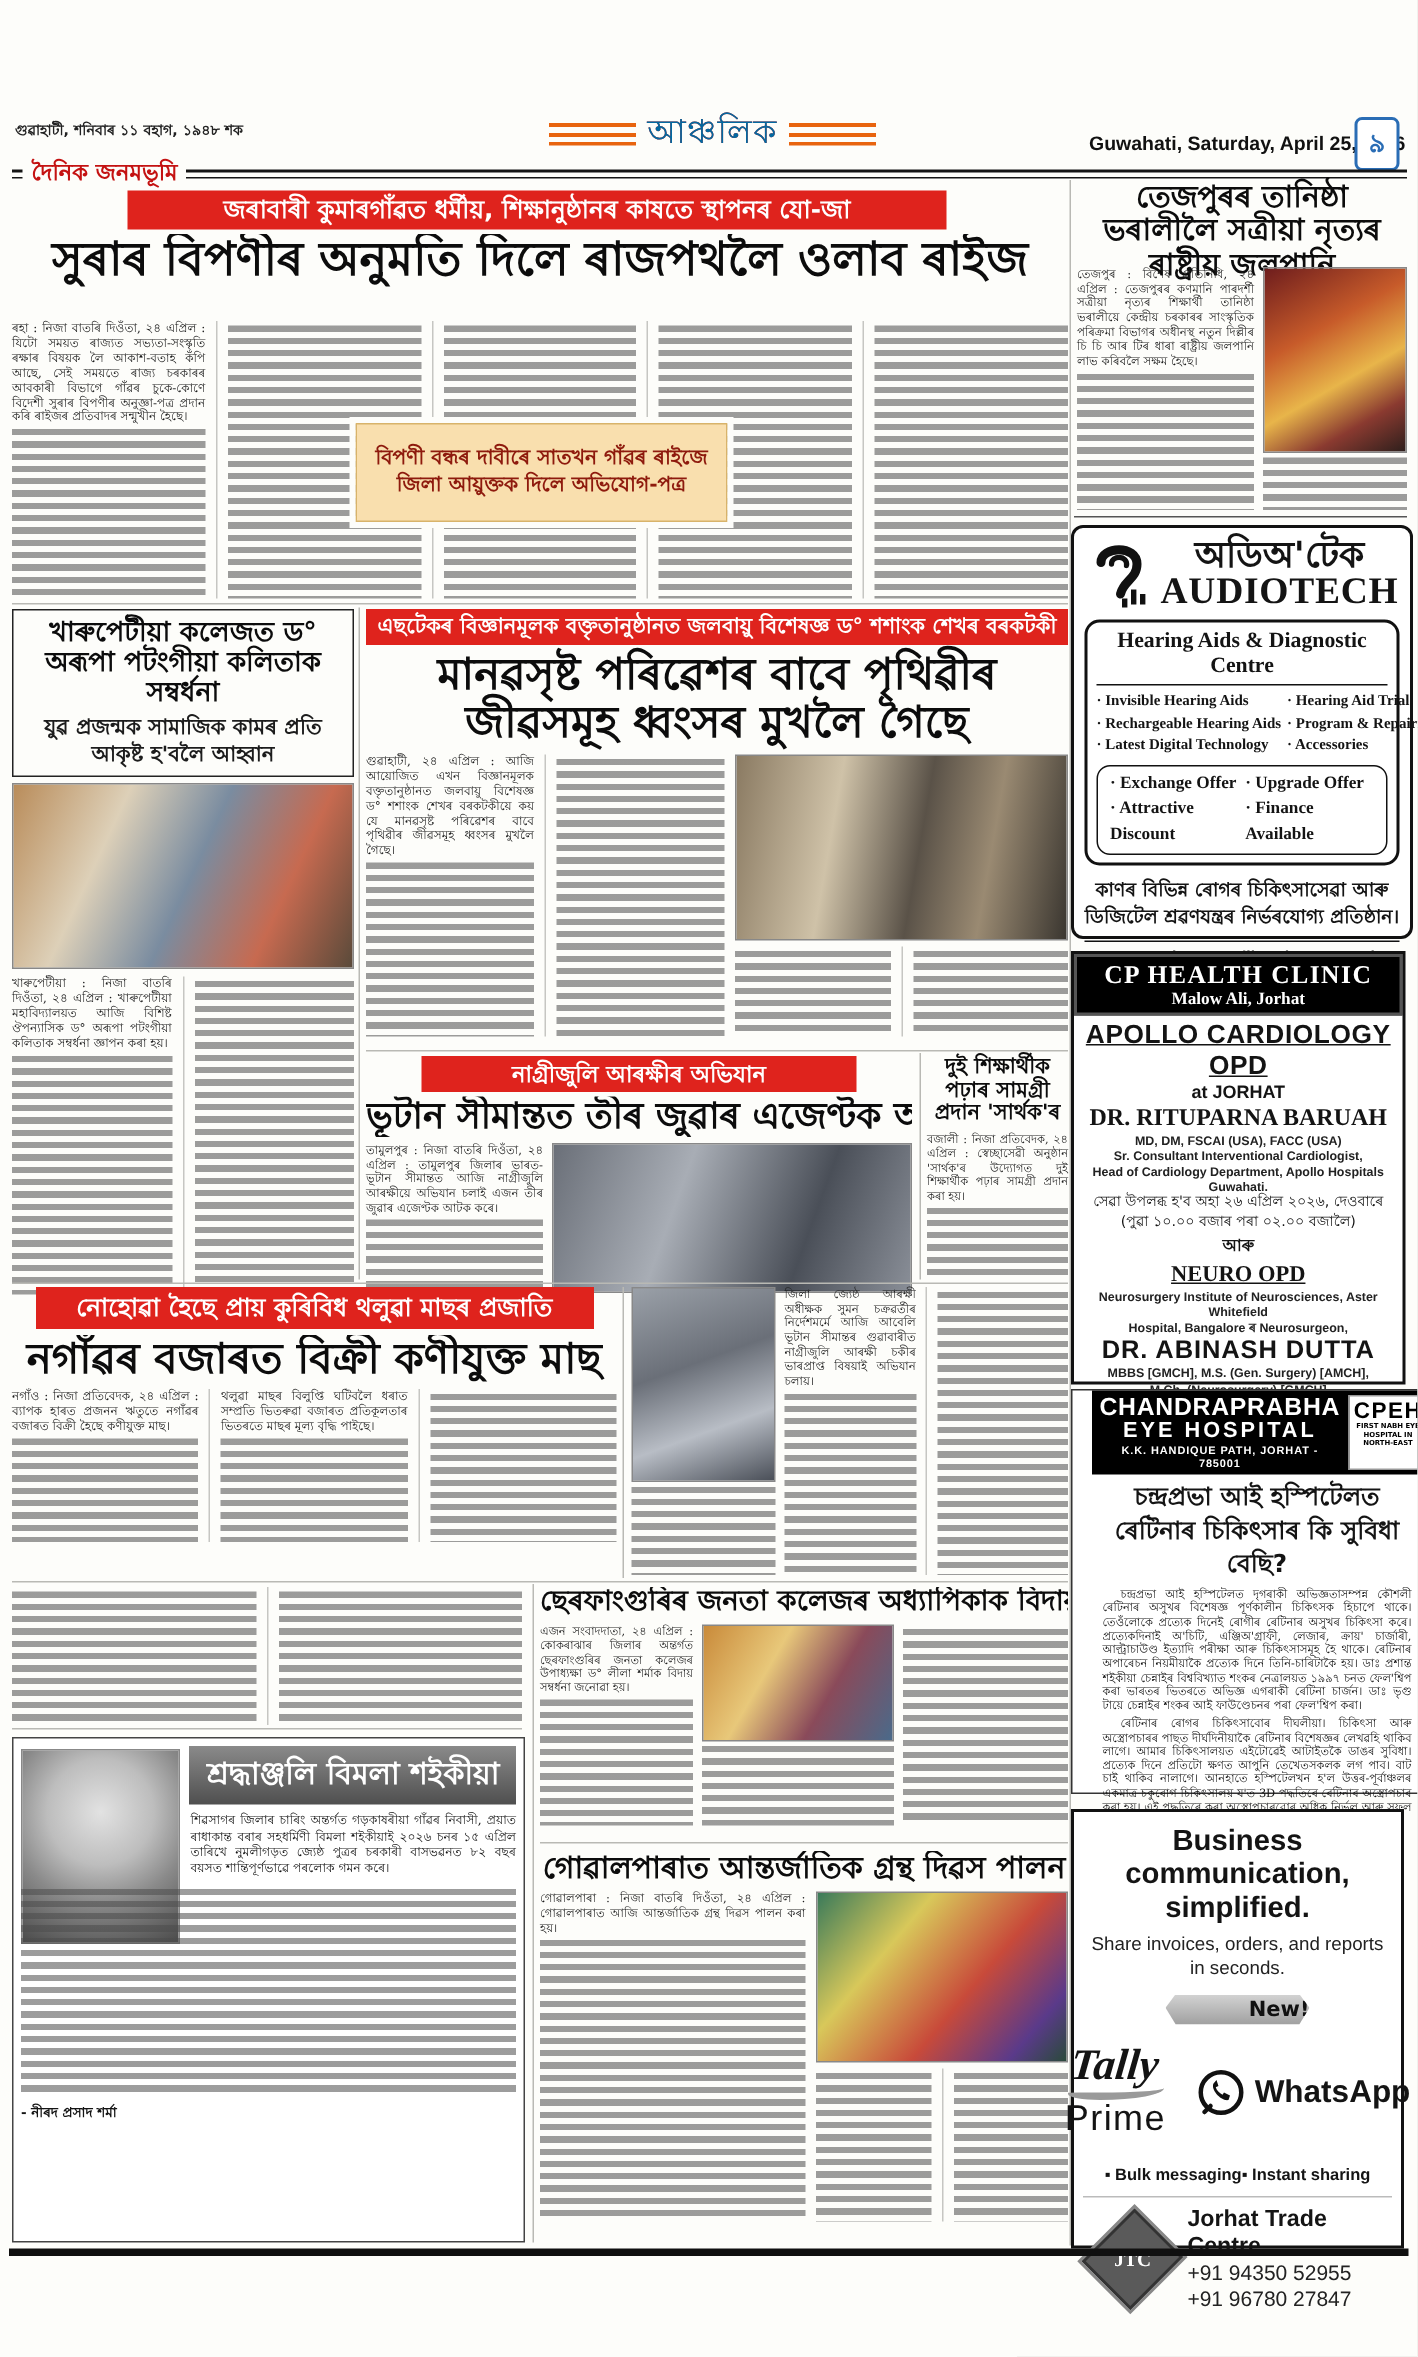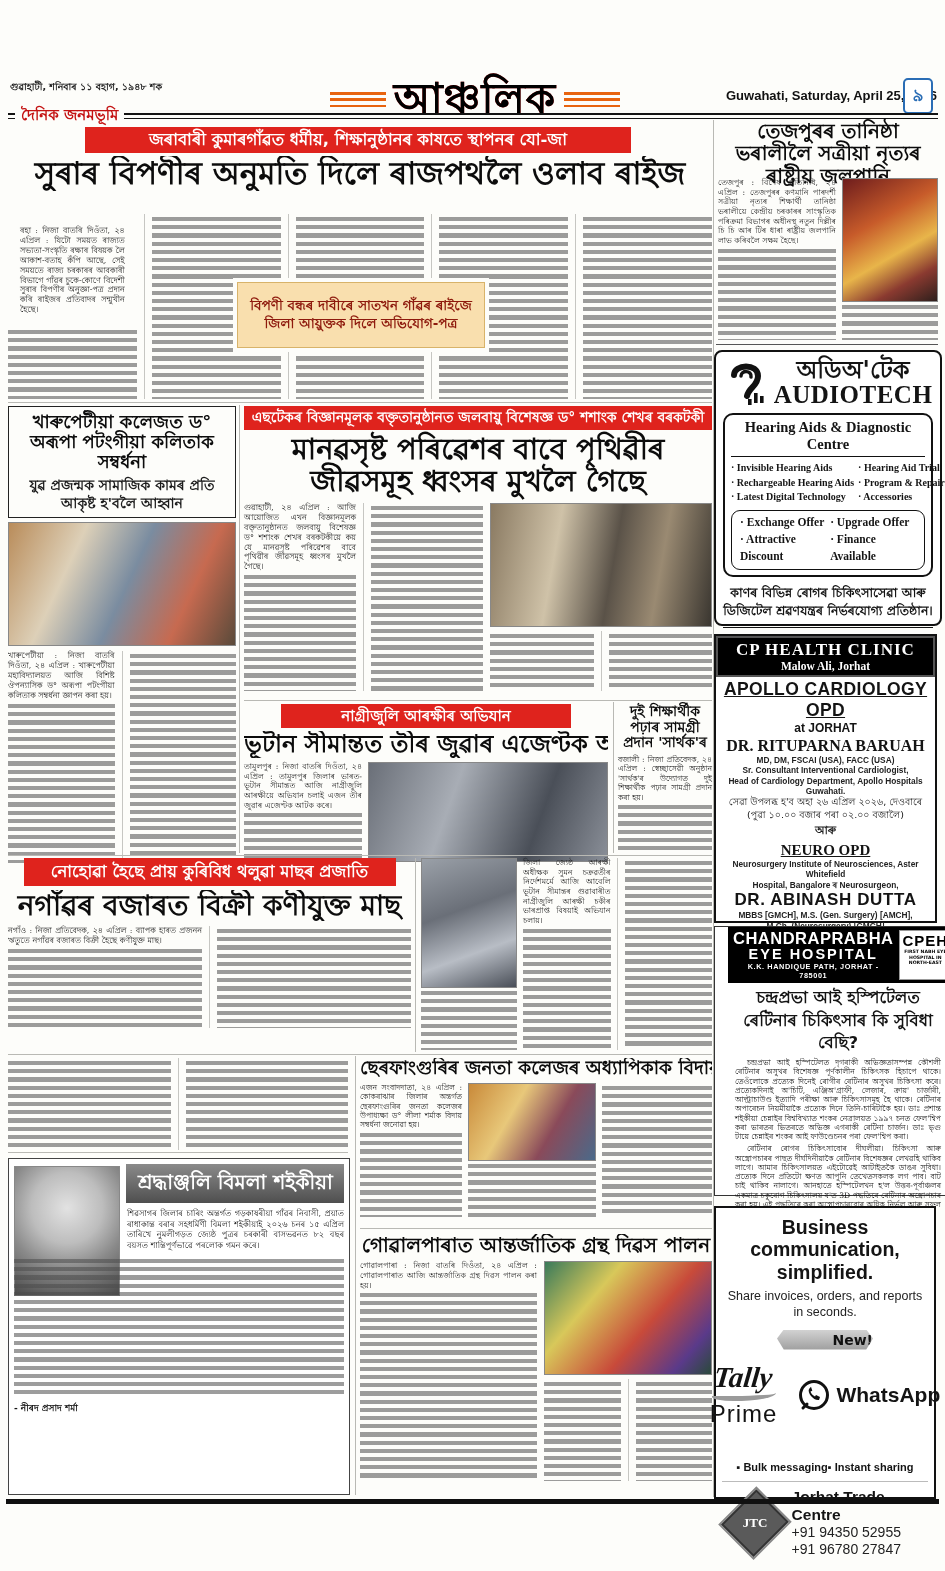--- a/index.html
+++ b/index.html
@@ -6,21 +6,21 @@
   .page{position:relative;width:945px;height:1571px;background:#fdfdfa;margin:0 auto;overflow:hidden;
         font-family:"DejaVu Sans",sans-serif;color:#141414;}
   .abs{position:absolute;}
   
   .vrule{position:absolute;width:1px;background:#b9b9b4;}
   .hrule{position:absolute;height:1px;background:#b9b9b4;}
   .dblrule{border-top:2.5px solid #141414;border-bottom:1.2px solid #141414;height:3px;}
   
   .m-left{font-size:9.5px;font-weight:bold;color:#222;}
   .m-paper{font-size:15px;font-weight:bold;color:#c41212;white-space:nowrap;}
-  .m-logo{font-size:42px;font-weight:bold;color:#000000;line-height:1;letter-spacing:1px;
+  .m-logo{font-size:22px;font-weight:normal;color:#0369a1;line-height:1;letter-spacing:1px;
           text-shadow:0 0 .4px #d61717;}
   .tribar{width:58px;height:15px;background:repeating-linear-gradient(180deg,#e8640f 0 3px,rgba(0,0,0,0) 3px 6.4px);}
   .m-right{font-size:13px;font-weight:bold;color:#111;font-family:"Liberation Sans",sans-serif;white-space:nowrap;}
   .pagebox{width:26px;height:32px;border:2px solid #2a6db5;border-radius:5px;display:flex;align-items:center;
            justify-content:center;font-size:17px;font-weight:bold;color:#2a6db5;background:#fff;}
   
   .kicker{background:#df231d;color:#fff;font-weight:bold;display:flex;align-items:center;justify-content:center;
           white-space:nowrap;overflow:hidden;}
   .hl{font-weight:bold;color:#0c0c0c;text-align:center;line-height:1.12;}
   .nowrap{white-space:nowrap;overflow:hidden;}
@@ -90,21 +90,21 @@
           font-size:14px;text-align:right;padding:2px 0;clip-path:polygon(0 45%,7% 0,93% 0,100% 45%,93% 100%,7% 100%);}
   .brands{display:flex;align-items:center;justify-content:center;gap:10px;margin-top:6px;}
   .tallylogo{text-align:center;}
   .tallylogo .scr{font-family:"Liberation Serif",serif;font-style:italic;font-weight:bold;font-size:29px;line-height:.9;
                   transform:skewX(-6deg);display:inline-block;}
   .tallylogo .arc{width:64px;height:7px;border-bottom:5px solid #9a9a9a;border-radius:0 0 80% 40%;margin:-2px auto 1px;}
   .tallylogo .prime{font-size:24px;line-height:1;font-family:"Liberation Sans",sans-serif;letter-spacing:1px;}
   .bdiv{width:1.5px;height:78px;background:#999;}
   .wa{display:flex;align-items:center;gap:5px;}
   .wa .wtxt{font-size:21px;font-weight:bold;font-family:"Liberation Sans",sans-serif;}
-  .tbullets{display:flex;justify-content:center;font-size:11px;font-weight:bold;margin-top:27px;
+  .tbullets{display:flex;justify-content:center;font-size:11px;font-weight:bold;margin-top:10px;
             font-family:"Liberation Sans",sans-serif;}
   .dealer{display:flex;align-items:center;gap:8px;border-top:1px solid #bbb;margin-top:8px;padding:6px 4px 0;}
   .jtc{width:46px;height:46px;background:#5a5a5a;border:2px solid #333;outline:2px solid #888;transform:rotate(45deg);
        display:flex;align-items:center;justify-content:center;margin:4px 6px;}
   .jtc span{transform:rotate(-45deg);color:#fff;font-weight:bold;font-size:13px;font-family:"Liberation Serif",serif;}
   .dealer .dn{font-size:15.5px;font-weight:bold;font-family:"Liberation Sans",sans-serif;}
   .dealer .ph{font-size:14px;font-family:"Liberation Sans",sans-serif;color:#222;line-height:1.25;}
   
   .obit{border:1.5px solid #444;padding:5px;background:#fff;}
   .obit .tbar{background:linear-gradient(#8a8a8a,#4f4f4f);color:#fff;font-size:20px;font-weight:bold;
@@ -130,21 +130,21 @@
   <div class="abs" style="left:8px;top:103px;width:930px;display:flex;align-items:center;gap:6px;">
     <div class="dblrule" style="width:7px;"></div>
     <div class="m-paper">দৈনিক জনমভূমি</div>
     <div class="dblrule" style="flex:1;"></div>
   </div>
 
   <div class="abs kicker" style="left:85px;top:127px;width:546px;height:26px;font-size:16.5px;">জৰাবাৰী কুমাৰগাঁৱত ধৰ্মীয়, শিক্ষানুষ্ঠানৰ কাষতে স্থাপনৰ যো-জা</div>
   <div class="abs hl nowrap" style="left:8px;top:156px;width:704px;font-size:31px;">সুৰাৰ বিপণীৰ অনুমতি দিলে ৰাজপথলৈ ওলাব ৰাইজ</div>
   <div class="abs cols" style="left:8px;top:214px;width:704px;height:185px;">
     <div class="c">
-        <p class="lead" style="margin:12px;">ৰহা : নিজা বাতৰি দিওঁতা, ২৪ এপ্ৰিল : যিটো সময়ত ৰাজ্যত সভ্যতা-সংস্কৃতি ৰক্ষাৰ বিষয়ক লৈ আকাশ-বতাহ কঁপি আছে, সেই সময়তে ৰাজ্য চৰকাৰৰ আবকাৰী বিভাগে গাঁৱৰ চুকে-কোণে বিদেশী সুৰাৰ বিপণীৰ অনুজ্ঞা-পত্ৰ প্ৰদান কৰি ৰাইজৰ প্ৰতিবাদৰ সন্মুখীন হৈছে।</p>
+        <p class="lead" style="margin:0;">ৰহা : নিজা বাতৰি দিওঁতা, ২৪ এপ্ৰিল : যিটো সময়ত ৰাজ্যত সভ্যতা-সংস্কৃতি ৰক্ষাৰ বিষয়ক লৈ আকাশ-বতাহ কঁপি আছে, সেই সময়তে ৰাজ্য চৰকাৰৰ আবকাৰী বিভাগে গাঁৱৰ চুকে-কোণে বিদেশী সুৰাৰ বিপণীৰ অনুজ্ঞা-পত্ৰ প্ৰদান কৰি ৰাইজৰ প্ৰতিবাদৰ সন্মুখীন হৈছে।</p>
         <div class="sim fill"></div>
       </div>
     <div class="c">
         <div class="sim fill"></div>
       </div>
     <div class="c">
         <div class="sim fill"></div>
       </div>
     <div class="c">
         <div class="sim fill"></div>
@@ -364,20 +364,24 @@
   <div class="vrule" style="left:415px;top:858px;height:194px;"></div>
   <div class="abs" style="left:8px;top:858px;width:403px;">
     <div class="kicker" style="width:372px;height:28px;margin:0 auto;font-size:16.5px;">নোহোৱা হৈছে প্ৰায় কুৰিবিধ থলুৱা মাছৰ প্ৰজাতি</div>
     <div class="hl nowrap" style="font-size:28px;margin-top:4px;">নগাঁৱৰ বজাৰত বিক্ৰী কণীযুক্ত মাছ</div>
     <div class="cols" style="height:102px;margin-top:5px;">
       <div class="c">
           <p class="lead" style="margin:0;">নগাঁও : নিজা প্ৰতিবেদক, ২৪ এপ্ৰিল : ব্যাপক হাৰত প্ৰজনন ঋতুতে নগাঁৱৰ বজাৰত বিক্ৰী হৈছে কণীযুক্ত মাছ।</p>
           <div class="sim fill"></div>
         </div>
       <div class="c">
+          <p class="lead" style="margin:0;">থলুৱা মাছৰ বিলুপ্তি ঘটিবলৈ ধৰাত সম্প্ৰতি ভিতৰুৱা বজাৰত প্ৰতিকূলতাৰ ভিতৰতে মাছৰ মূল্য বৃদ্ধি পাইছে।</p>
+          <div class="sim fill"></div>
+        </div>
+      <div class="c">
           <div class="sim fill"></div>
         </div>
     </div>
   </div>
 
   <div class="abs" style="left:421px;top:858px;width:291px;height:192px;display:flex;gap:6px;">
     <div style="width:96px;display:flex;flex-direction:column;">
       <div class="photo" style="height:128px;background:linear-gradient(160deg,#9aa0a8 0%,#6a6f78 40%,#b8bdc5 70%,#4a4f58 100%);"></div>
       <div class="sim fill"></div>
     </div>

